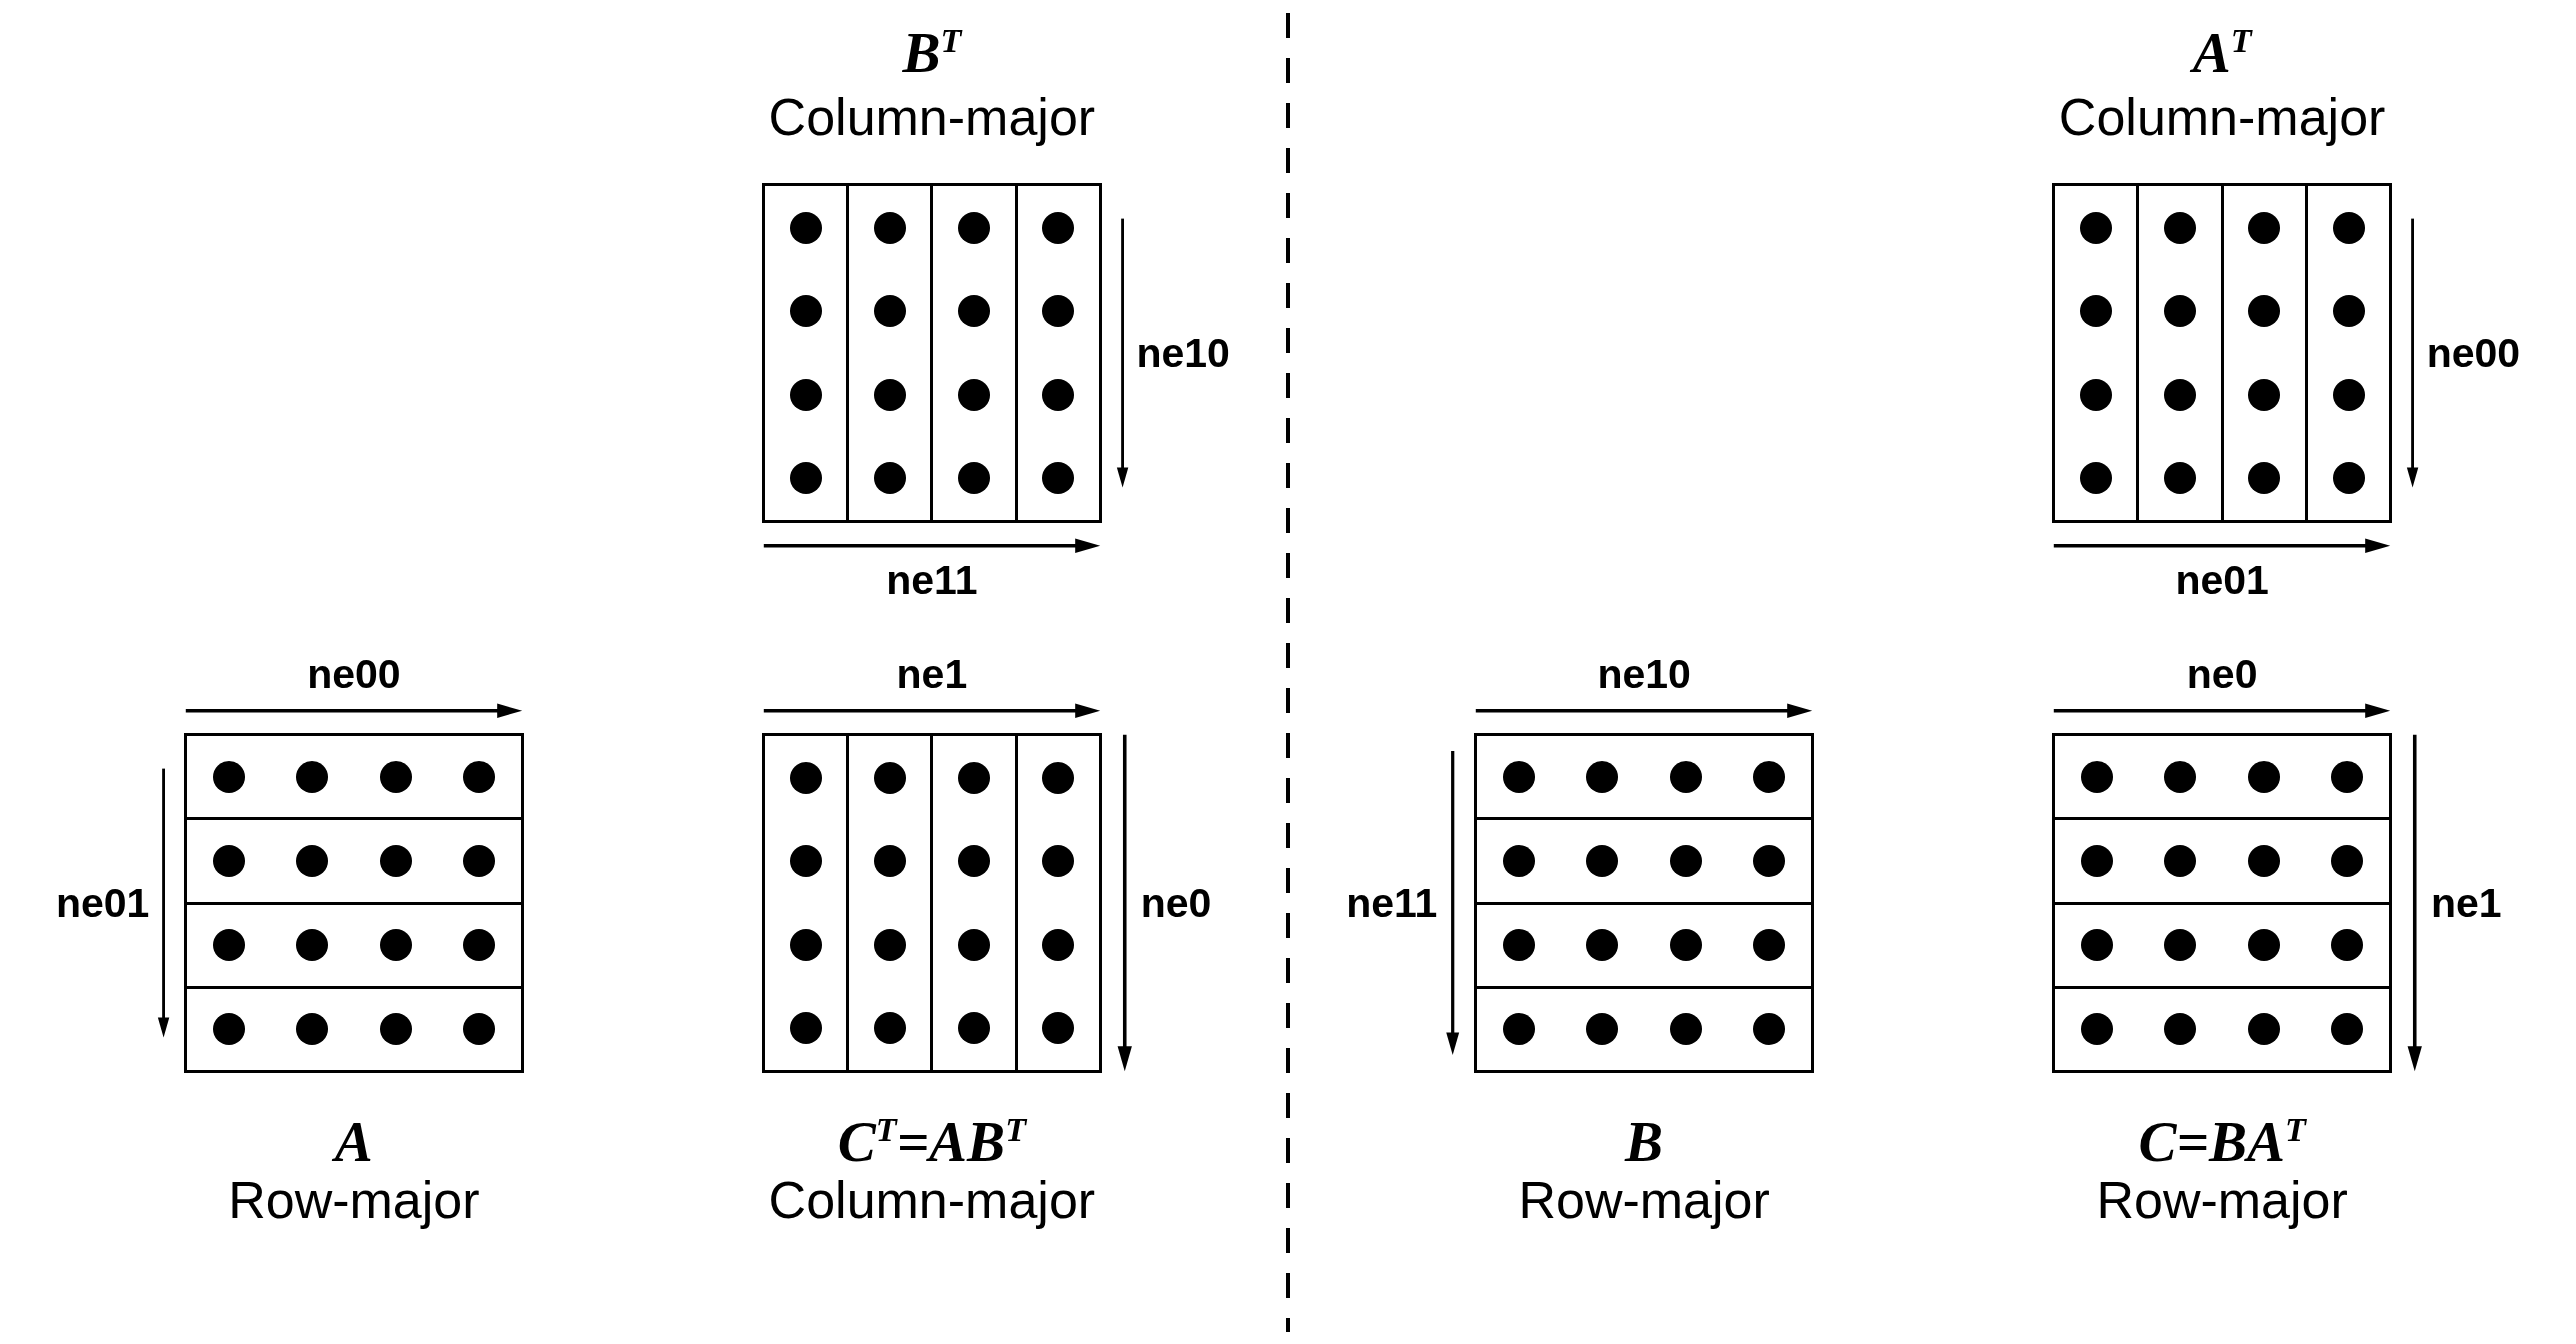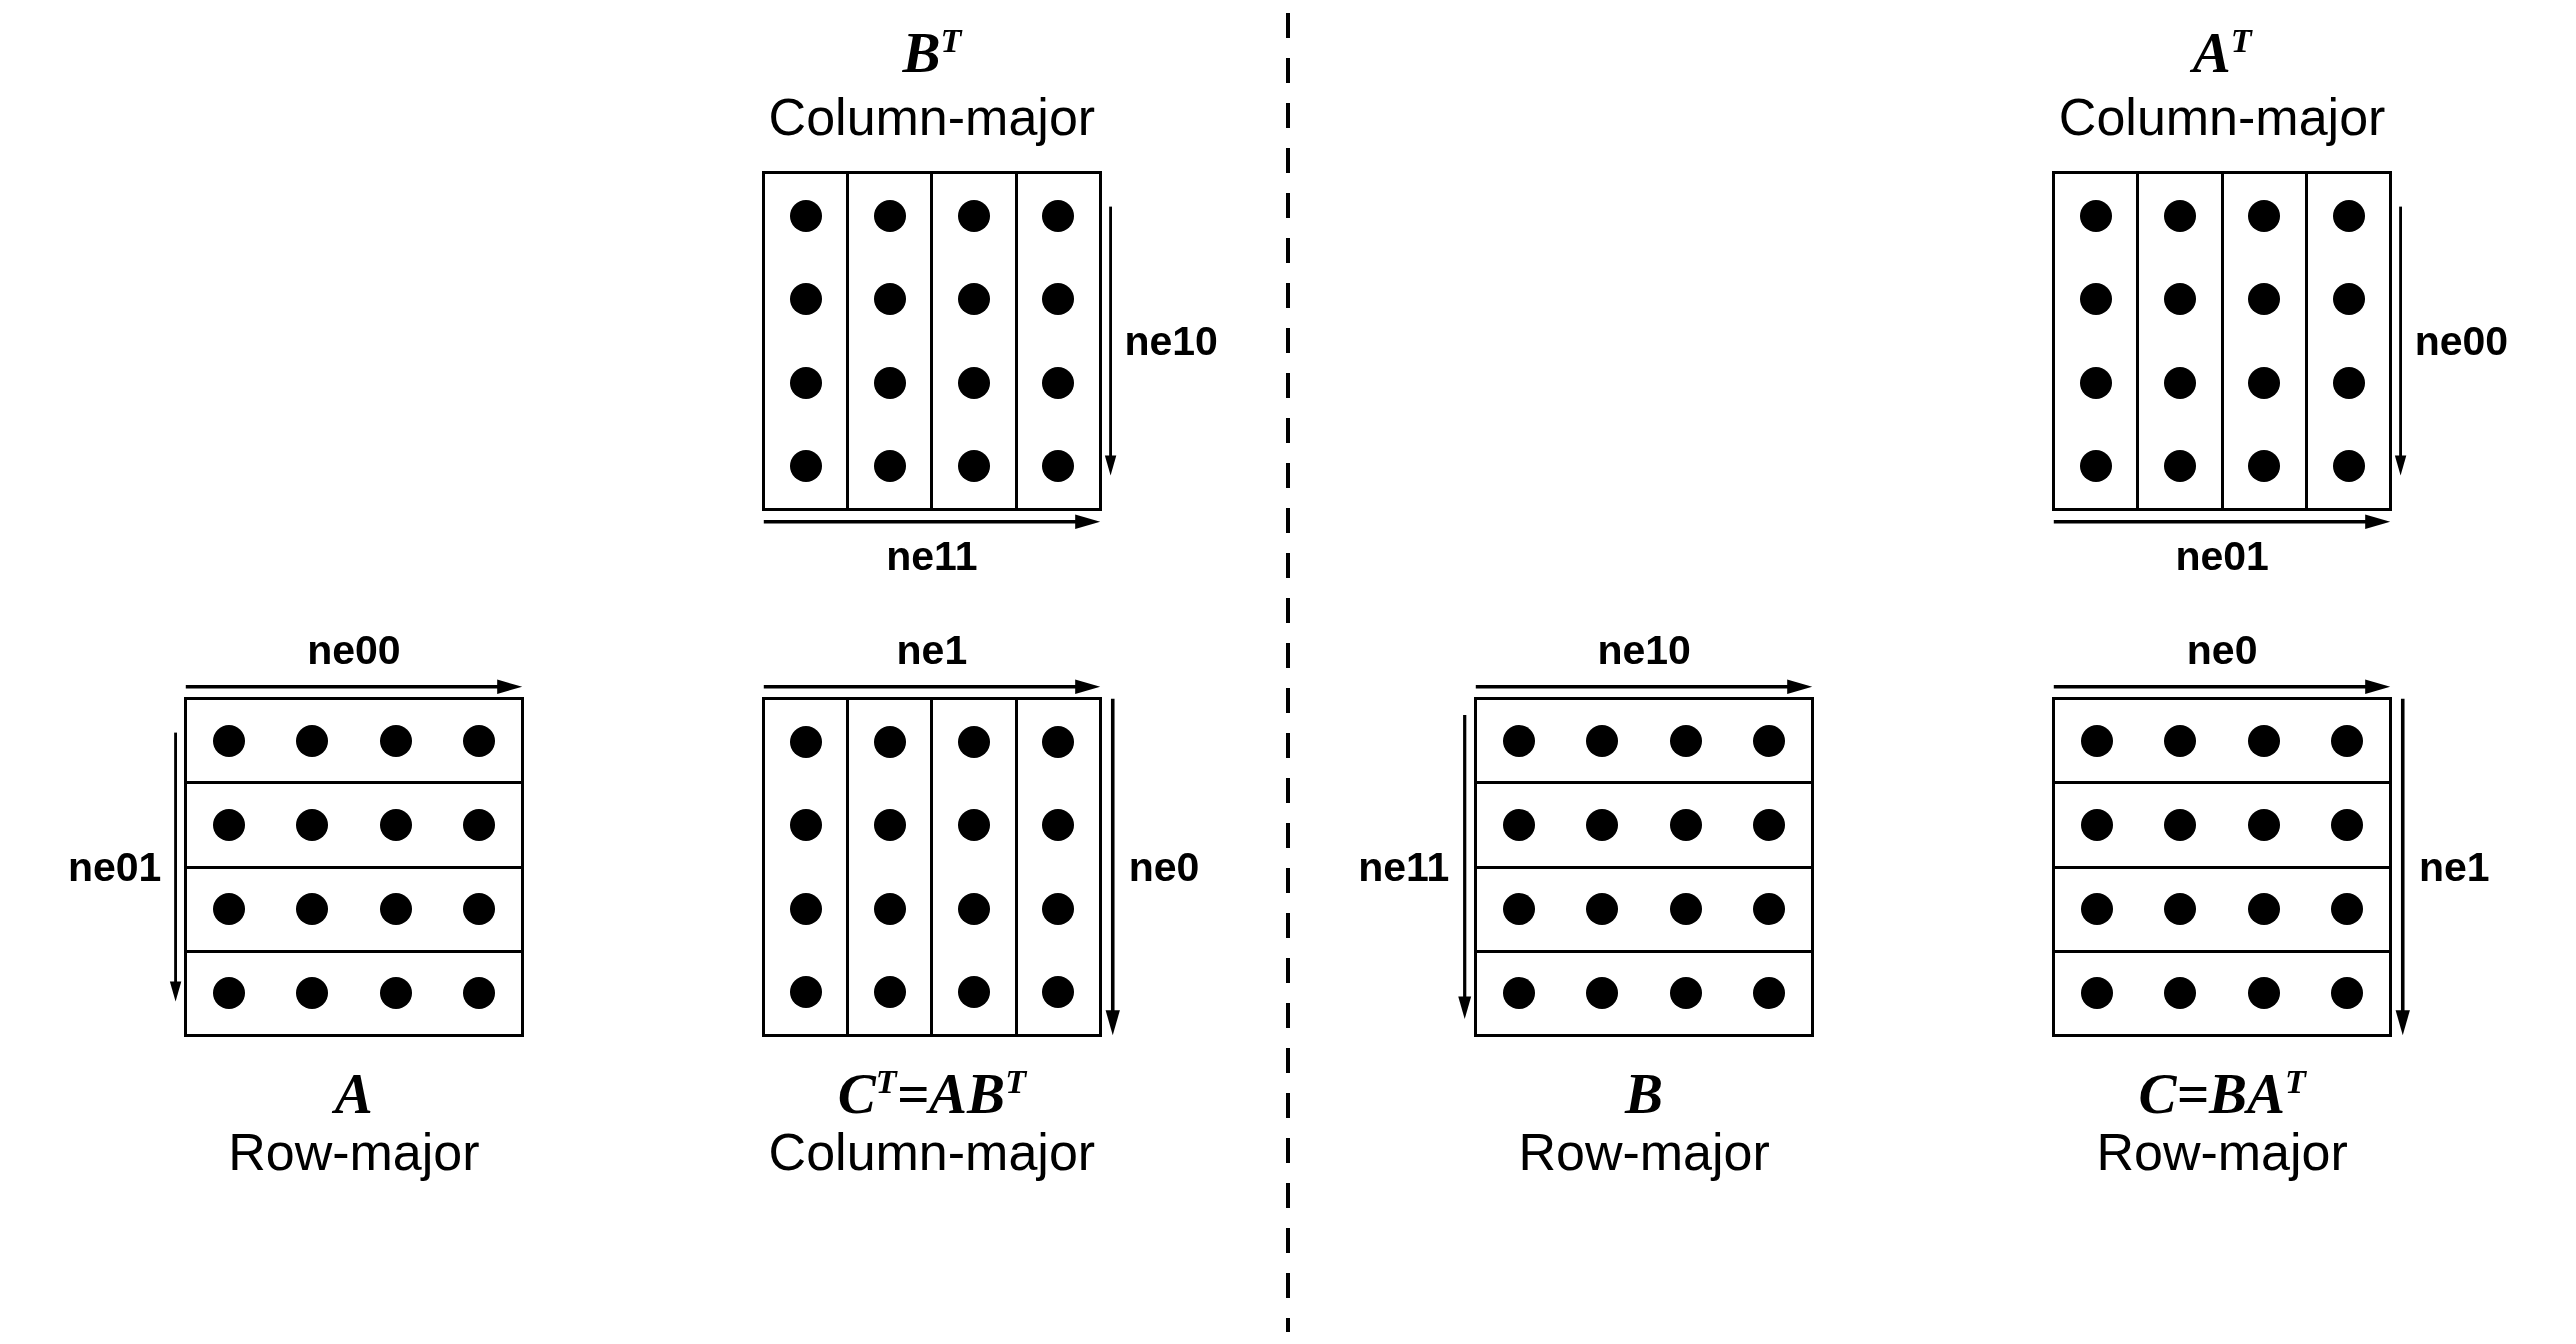--- a/index.html
+++ b/index.html
@@ -31,20 +31,21 @@
   }
   .mtitle sup { font-size:0.6em; }
   .mlayout { font-size:52px; line-height:1.15; text-align:right; }
   .mblock.top .mtitle  { margin-bottom:5.4px; }
   .mblock.bottom .mtitle { margin-top:3.6px; }
   
   .munit {
     display:grid;
     grid-template-columns:116px 340px 116px;
     grid-template-rows:99px 340px 99px;
+    gap:12px;
   }
   .munit.no-top    { grid-template-rows:23px 340px 93px; }
   .munit.no-bottom { grid-template-rows:93px 340px 23px; }
   .ga-mat    { grid-column:2; grid-row:2; }
   .ga-top    { grid-column:2; grid-row:1; display:flex; flex-direction:column; align-items:center; justify-content:flex-end; gap:1.8px; }
   .ga-bottom { grid-column:2; grid-row:3; display:flex; flex-direction:column; align-items:center; justify-content:flex-start; gap:0px; }
   .ga-left   { grid-column:1; grid-row:2; display:flex; align-items:center; justify-content:flex-end; gap:5.4px; }
   .ga-right  { grid-column:3; grid-row:2; display:flex; align-items:center; justify-content:flex-start; gap:5.4px; }
   .alabel { font-size:41px; font-weight:bold; white-space:nowrap; }
   .munit svg line    { stroke:#000; stroke-width:4; }

